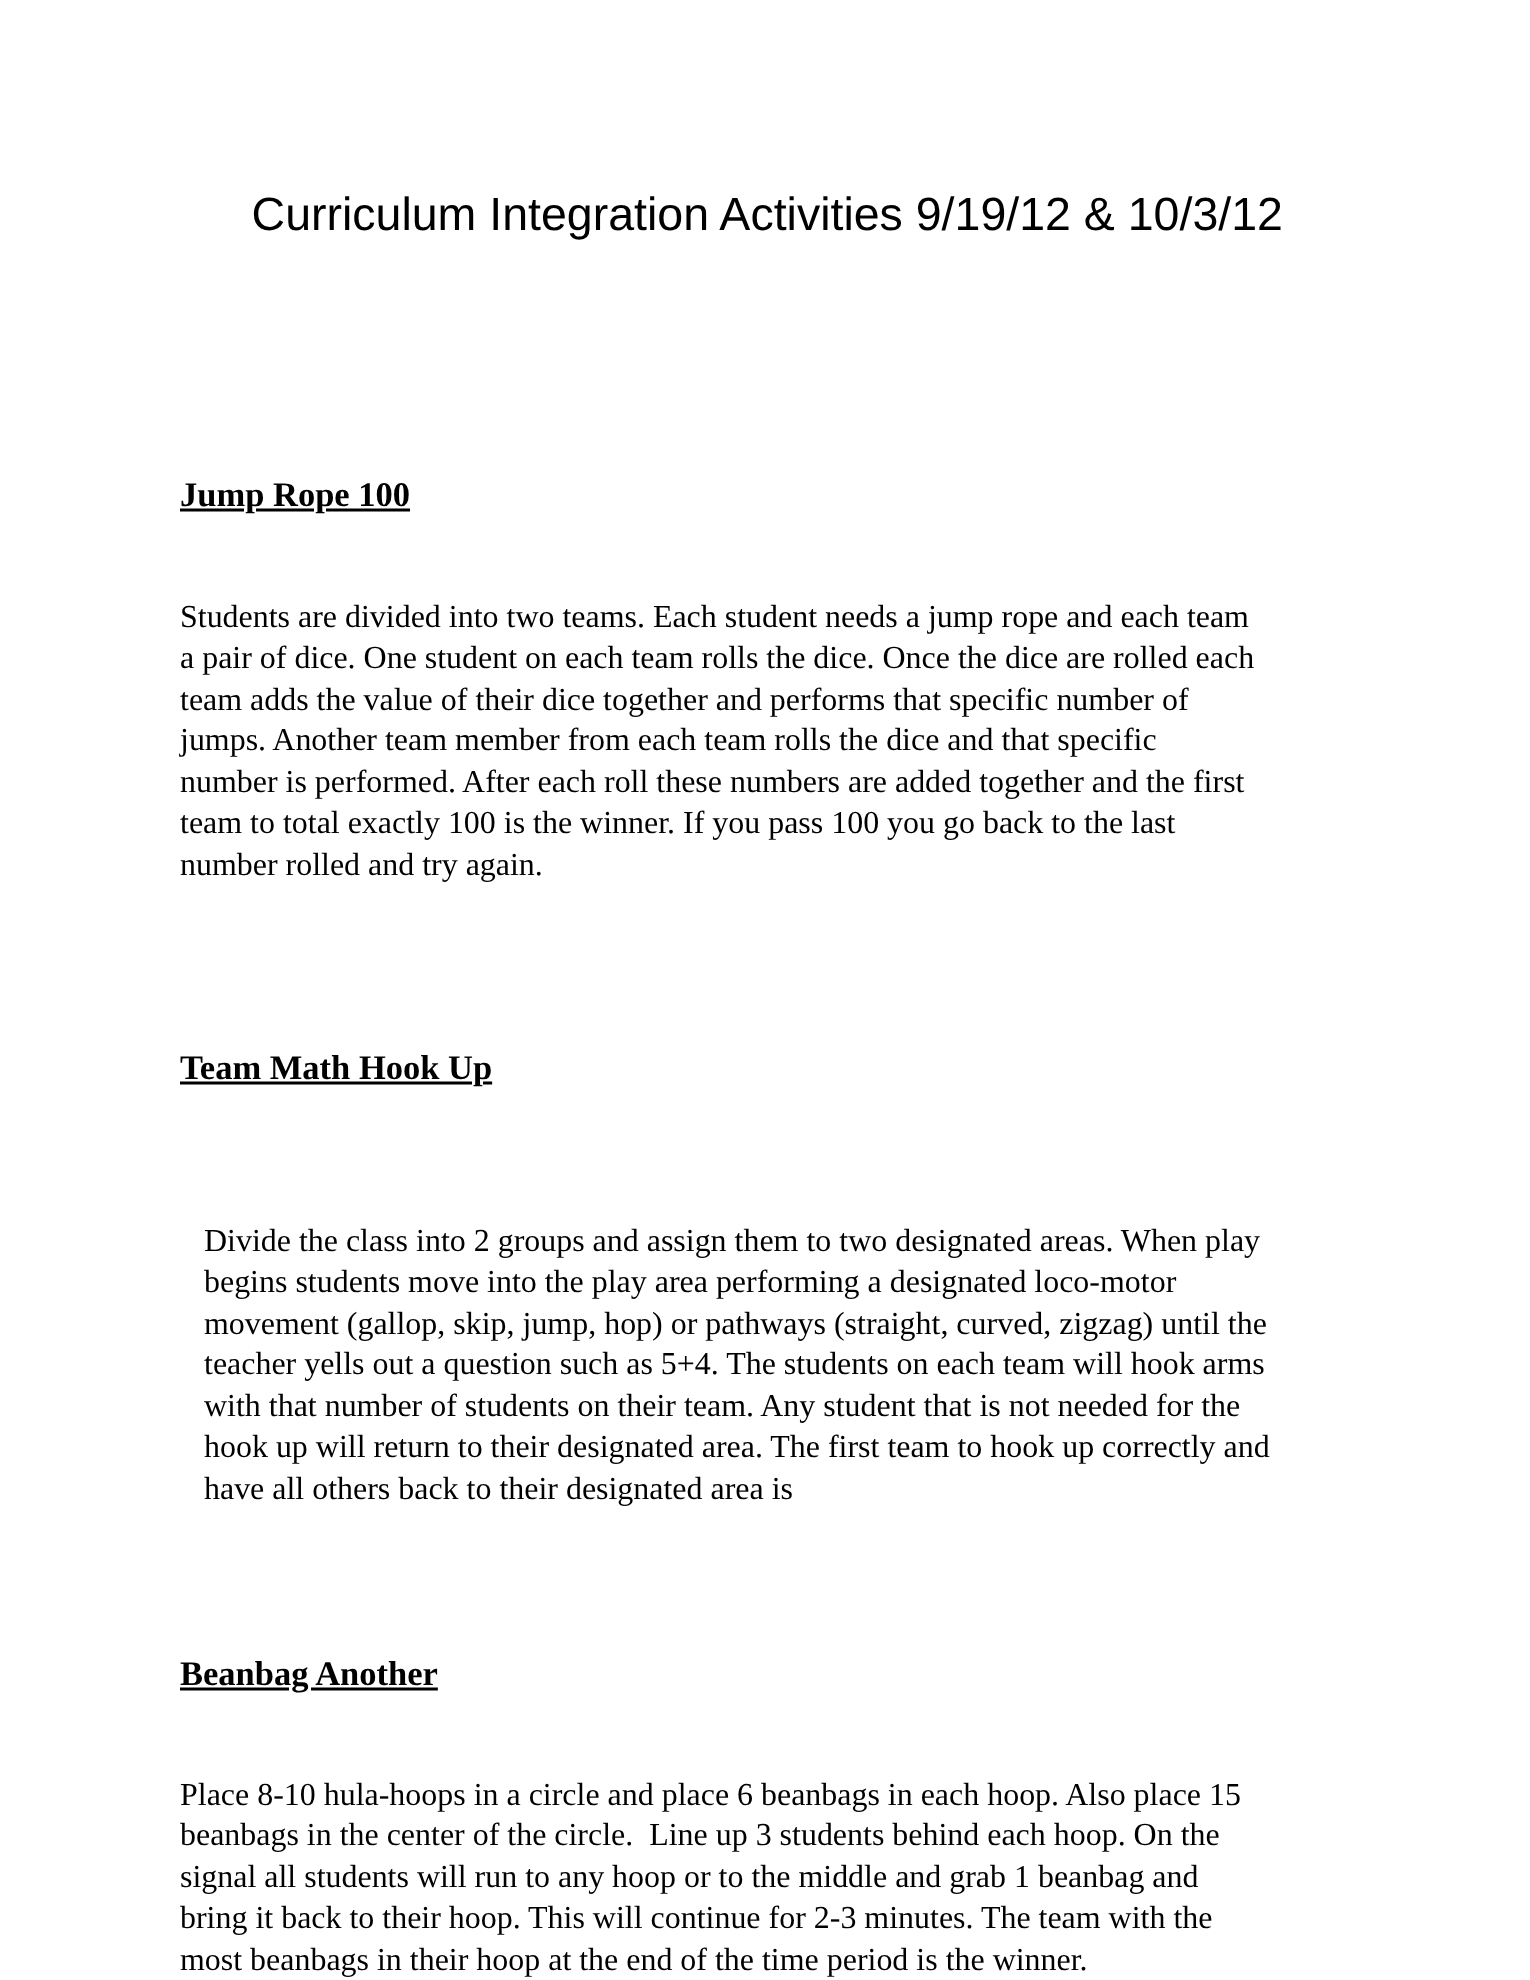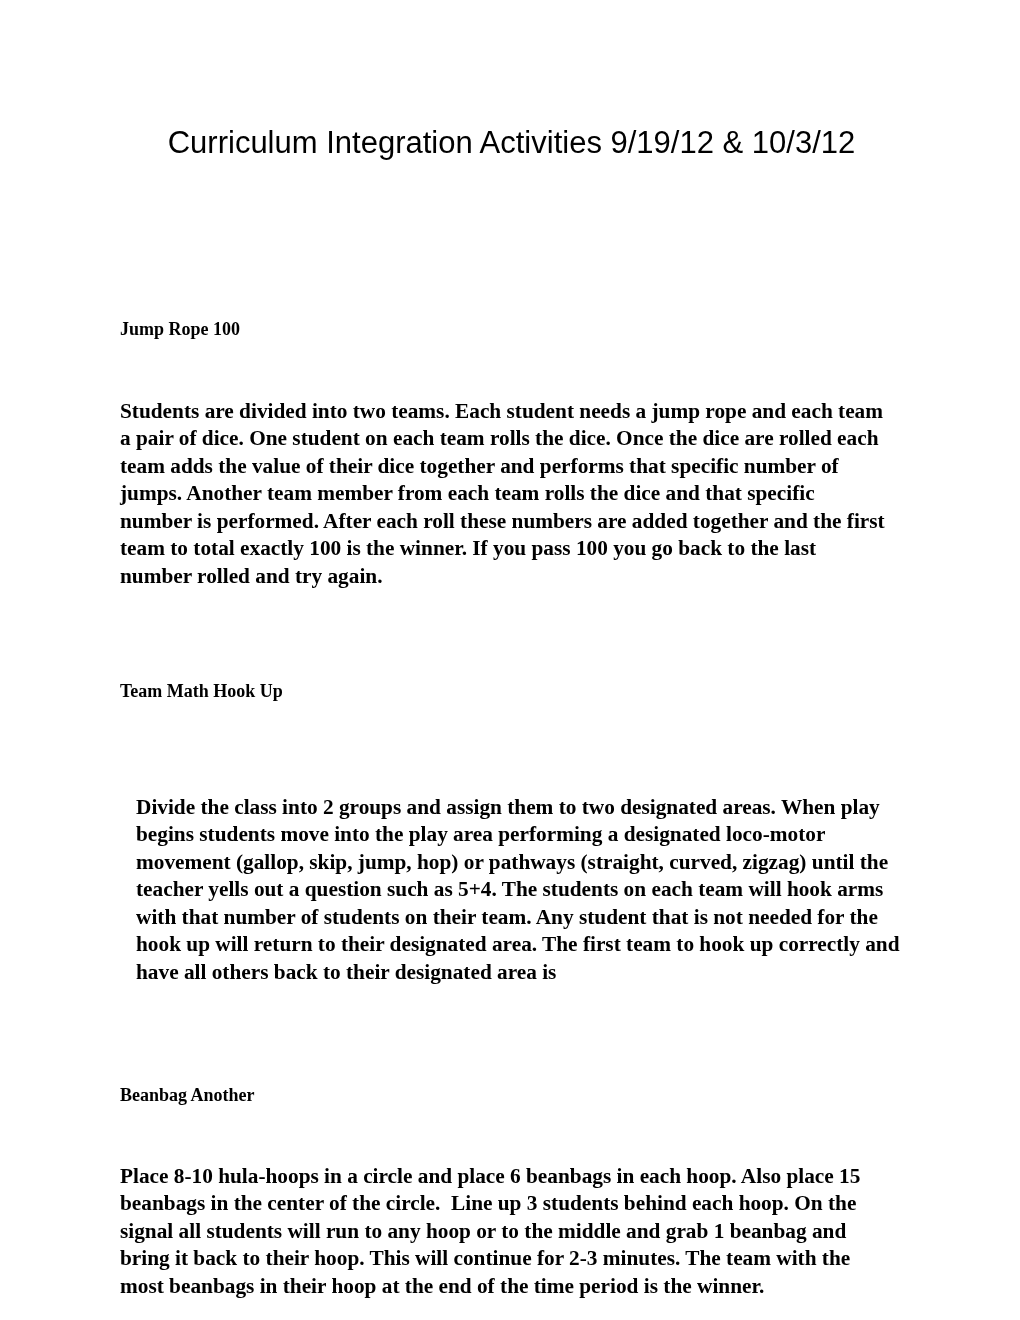--- a/index.html
+++ b/index.html
@@ -31,34 +31,34 @@
   }
   .title {
     font-family: "Liberation Sans", sans-serif;
     font-weight: 400;
     font-size: 31px;
     line-height: 40px;
     white-space: nowrap;
   }
   .heading {
     font-weight: bold;
-    font-size: 18px;
+    font-size: 23px;
     line-height: 27.5px;
     white-space: nowrap;
+    text-decoration: underline;
   }
   .para {
     font-size: 21.3px;
     line-height: 27.5px;
     white-space: pre-wrap;
     max-width: 810px;
-    font-weight: bold;
   }
   .h-jump { margin-top: 107px; }
   .p-jump { margin-top: 8px; }
-  .h-team { margin-top: 42px; }
+  .h-team { margin-top: 62px; }
   .p-team { margin-top: 42px; margin-left: 16px; }
   .h-bean { margin-top: 50px; }
   .p-bean { margin-top: 7px; }
   .footer-heading {
     margin-top: 112px;
     font-size: 30px;
     line-height: 37px;
     font-weight: 400;
     white-space: nowrap;
     margin-left: 24px;

